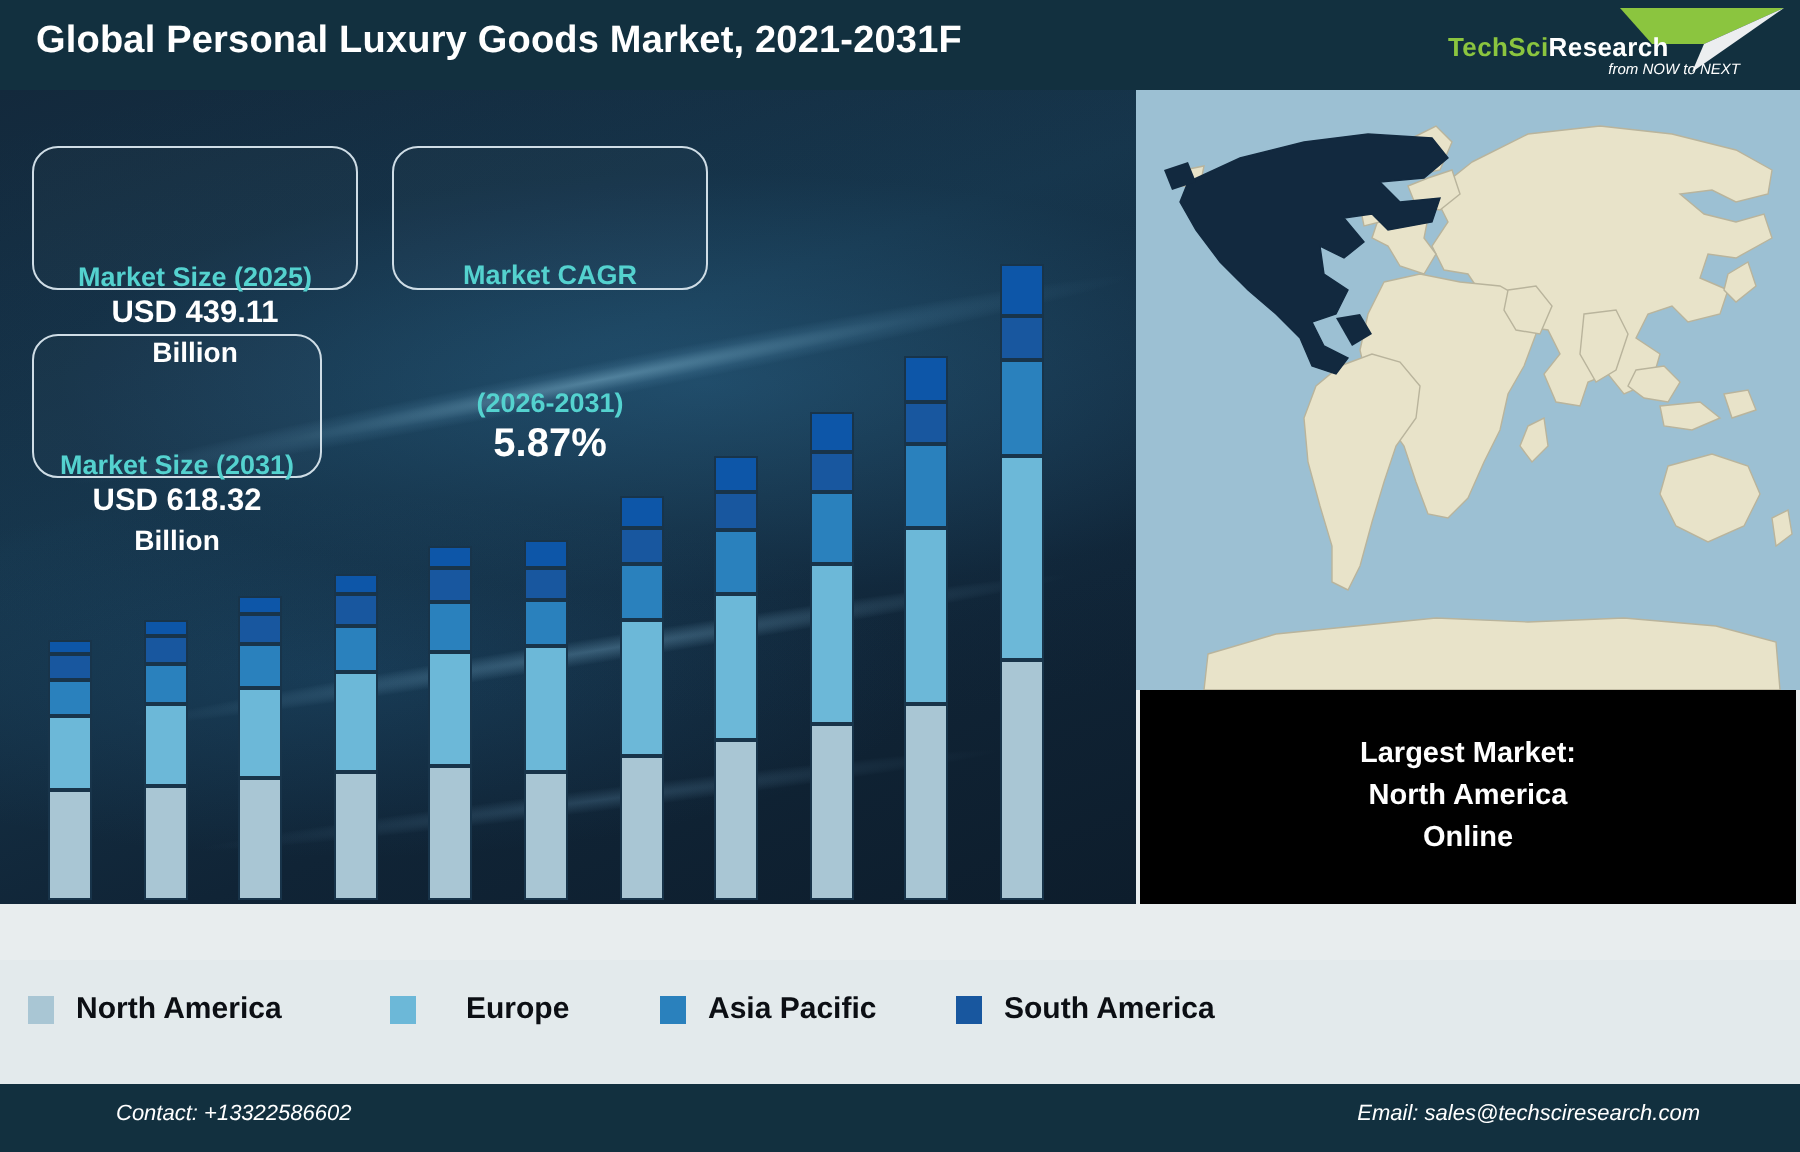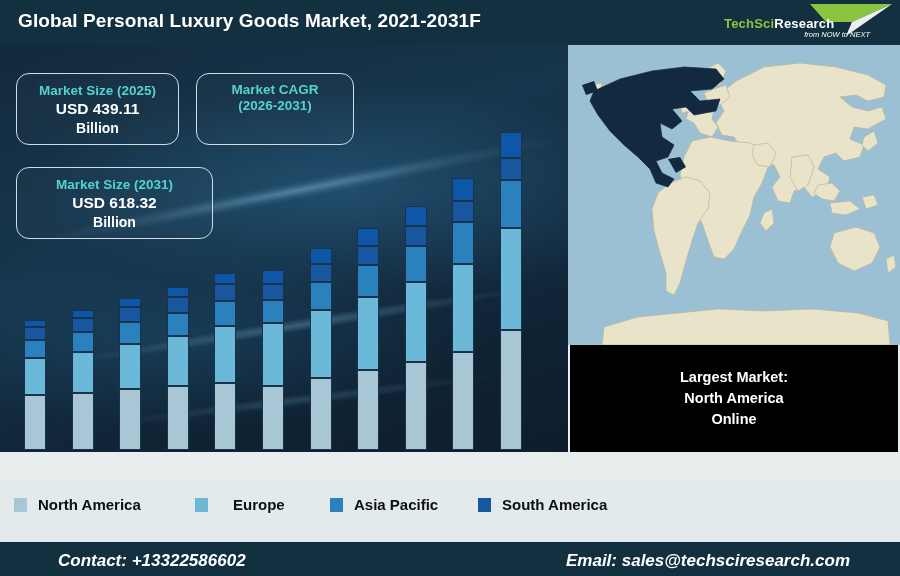--- a/index.html
+++ b/index.html
@@ -58,28 +58,28 @@
   }
 
   
   .stat-box{
     position:absolute;
     border:1.3px solid #cfdde6;border-radius:13px;
     background:rgba(255,255,255,.02);
     text-align:center;
     box-sizing:border-box;
   }
-  .stat-label{color:#54d2cf;font-size:13.5px;font-weight:bold;line-height:1.15;}
+  .stat-label{color:#54d2cf;font-size:13.5px;font-weight:bold;line-height:1.15;margin-top:48px;}
   .stat-value{color:#ffffff;font-size:15.5px;font-weight:bold;line-height:1.3;}
   .stat-value.big{font-size:20px;}
   .stat-unit{color:#ffffff;font-size:14px;font-weight:bold;line-height:1.3;}
 
   #box-ms2025{left:16px;top:28px;width:163px;height:72px;padding-top:9px;}
   #box-cagr{left:196px;top:28px;width:158px;height:72px;padding-top:8px;}
-  #box-ms2031{left:16px;top:122px;width:197px;height:72px;padding-top:9px;}
+  #box-ms2031{left:16px;top:122px;width:145px;height:72px;padding-top:9px;}
 
   
   .plot{position:absolute;left:0;top:0;width:568px;height:407px;}
   .bar{position:absolute;bottom:2px;width:22px;}
   .seg{width:100%;box-sizing:border-box;border:.7px solid #18344a;}
 
   
   .axis{
     position:absolute;left:0;top:452px;width:568px;height:28px;
     background:#e3eaec;
@@ -113,21 +113,21 @@
   .legend-item{position:absolute;top:16px;display:flex;align-items:center;}
   .legend-swatch{width:13px;height:14px;margin-right:11px;display:inline-block;}
   .legend-text{font-size:15px;font-weight:bold;color:#0c0f14;white-space:nowrap;}
 
   
   .footer{
     position:absolute;left:0;top:542px;width:900px;height:34px;
     background:#12303f;
   }
   .footer-text{
-    position:absolute;top:9px;font-size:17px;font-style:italic;font-weight:bold;
+    position:absolute;top:9px;font-size:11px;font-style:italic;font-weight:normal;
     color:#ffffff;white-space:nowrap;
   }
   #footer-contact{left:58px;}
   #footer-email{right:50px;}
 </style>
 </head>
 <body>
 
 <div id="root">
 
@@ -233,20 +233,21 @@
 
     <div class="stat-box" id="box-ms2025">
       <div class="stat-label">Market Size (2025)</div>
       <div class="stat-value">USD 439.11</div>
       <div class="stat-unit">Billion</div>
     </div>
 
     <div class="stat-box" id="box-cagr">
       <div class="stat-label">Market CAGR</div>
       <div class="stat-label">(2026-2031)</div>
+      <div class="stat-value big">5.87%</div>
     </div>
 
     <div class="stat-box" id="box-ms2031">
       <div class="stat-label">Market Size (2031)</div>
       <div class="stat-value">USD 618.32</div>
       <div class="stat-unit">Billion</div>
     </div>
   </div>
 
 

